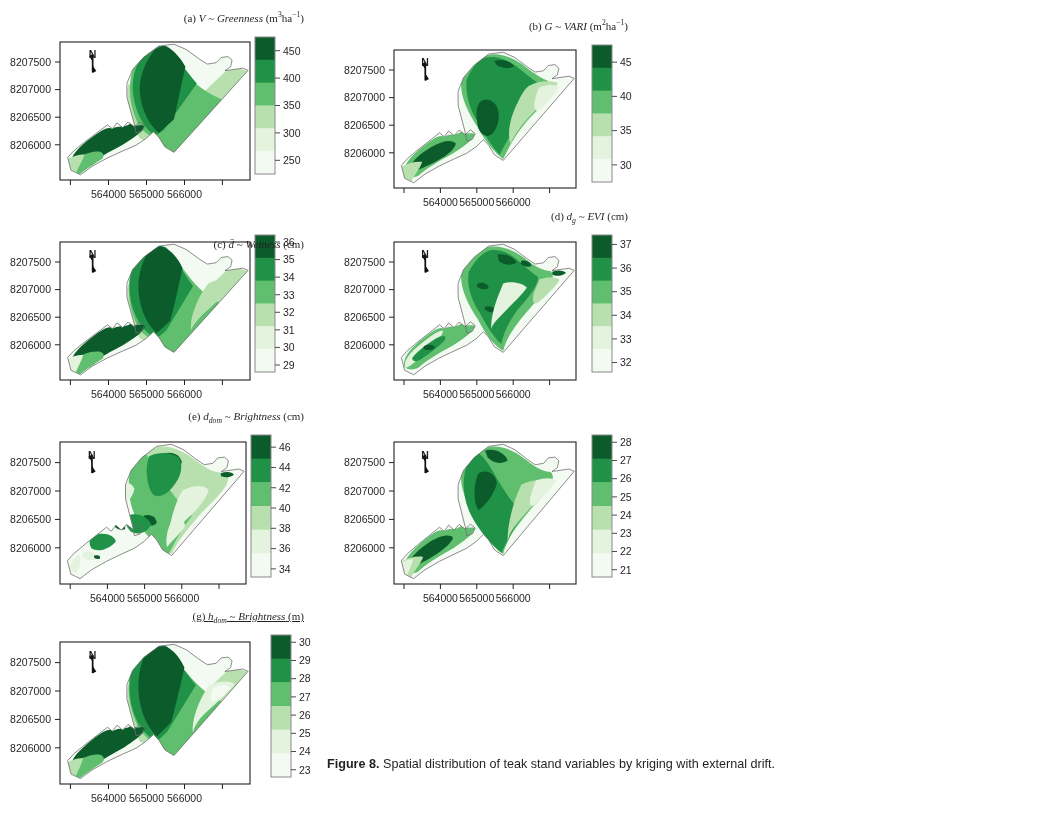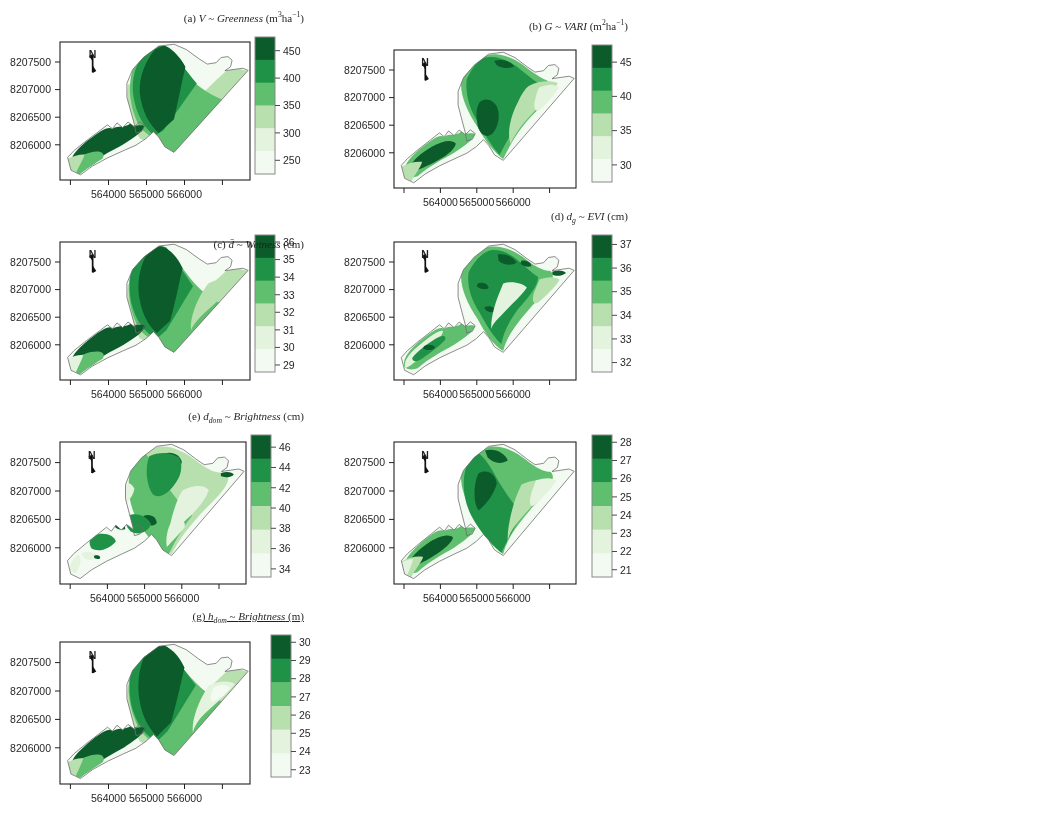--- a/index.html
+++ b/index.html
@@ -532,13 +532,16 @@
           <line x1="20" y1="116.51" x2="25" y2="116.51" stroke="#4a4a4a" stroke-width="1"></line>
           <text class="legtext" x="28" y="120.31">24</text>
           <line x1="20" y1="134.72" x2="25" y2="134.72" stroke="#4a4a4a" stroke-width="1"></line>
           <text class="legtext" x="28" y="138.52">23</text>
         </g>
       </svg>
     </div>
   </div>
 
 <div class="caption">
+  <p>
+    <b>Figure 8.</b><span> Spatial distribution of teak stand variables by kriging with external drift.</span>
+  </p>
 </div>
 
 </body></html>

